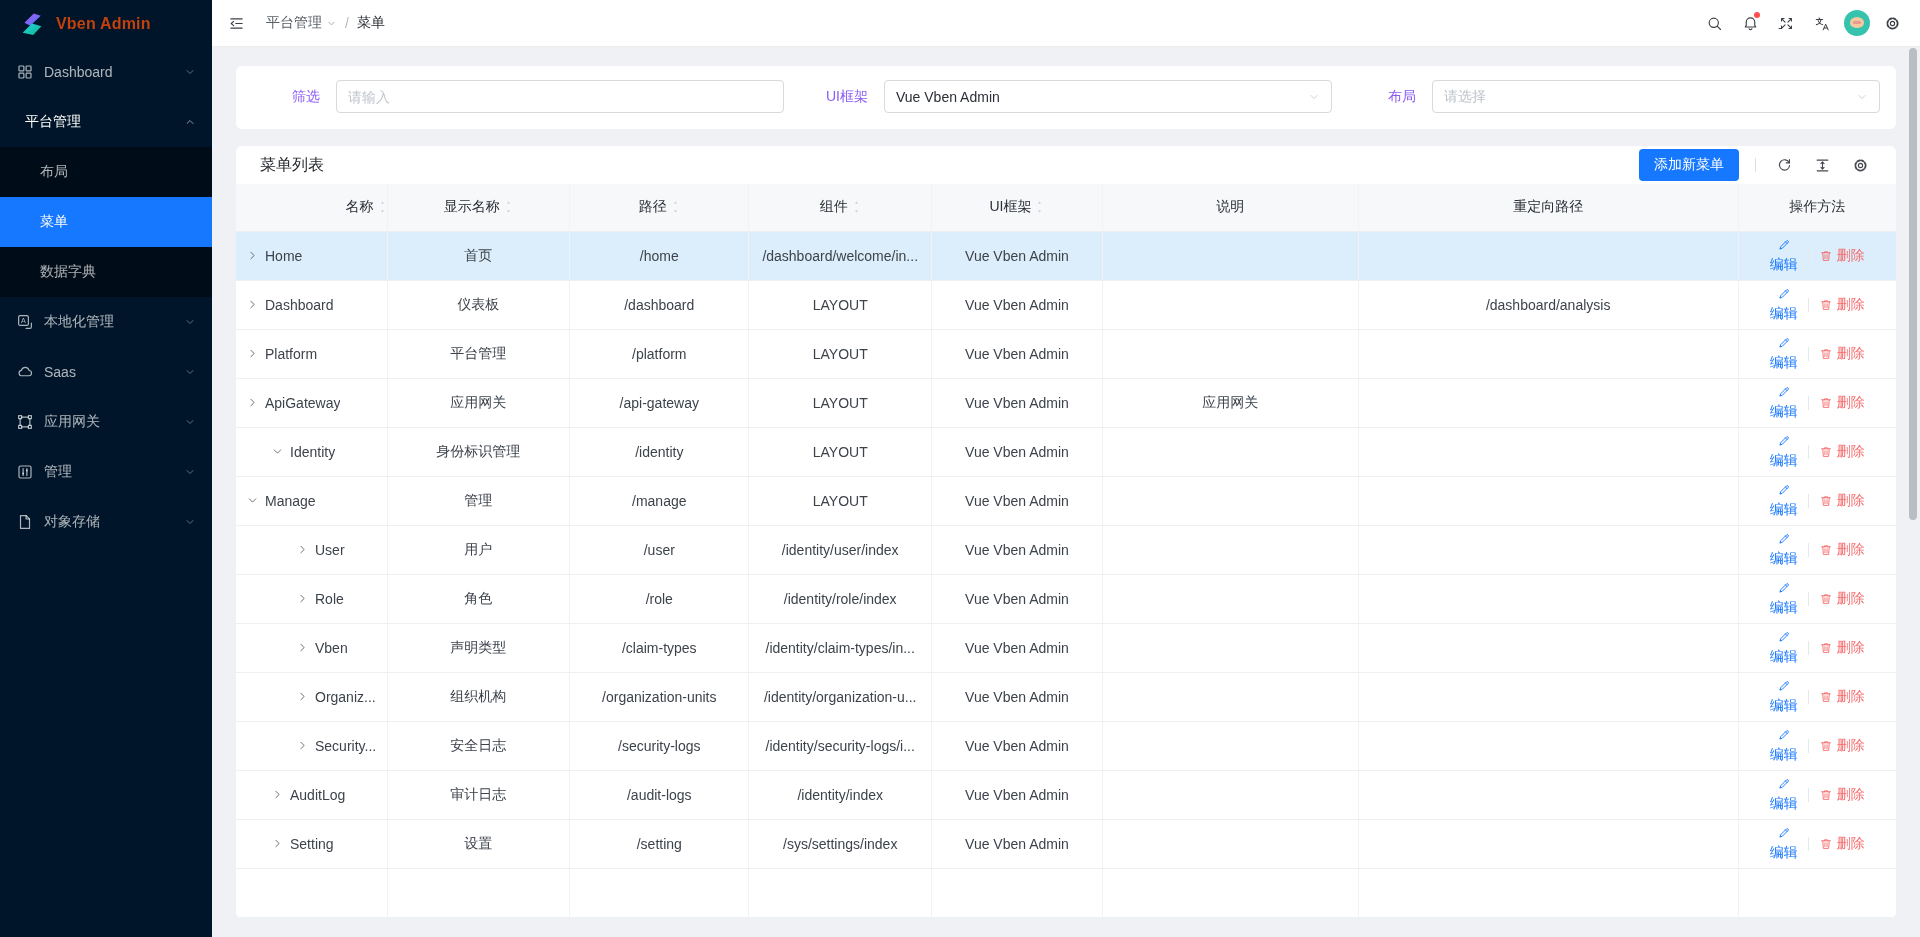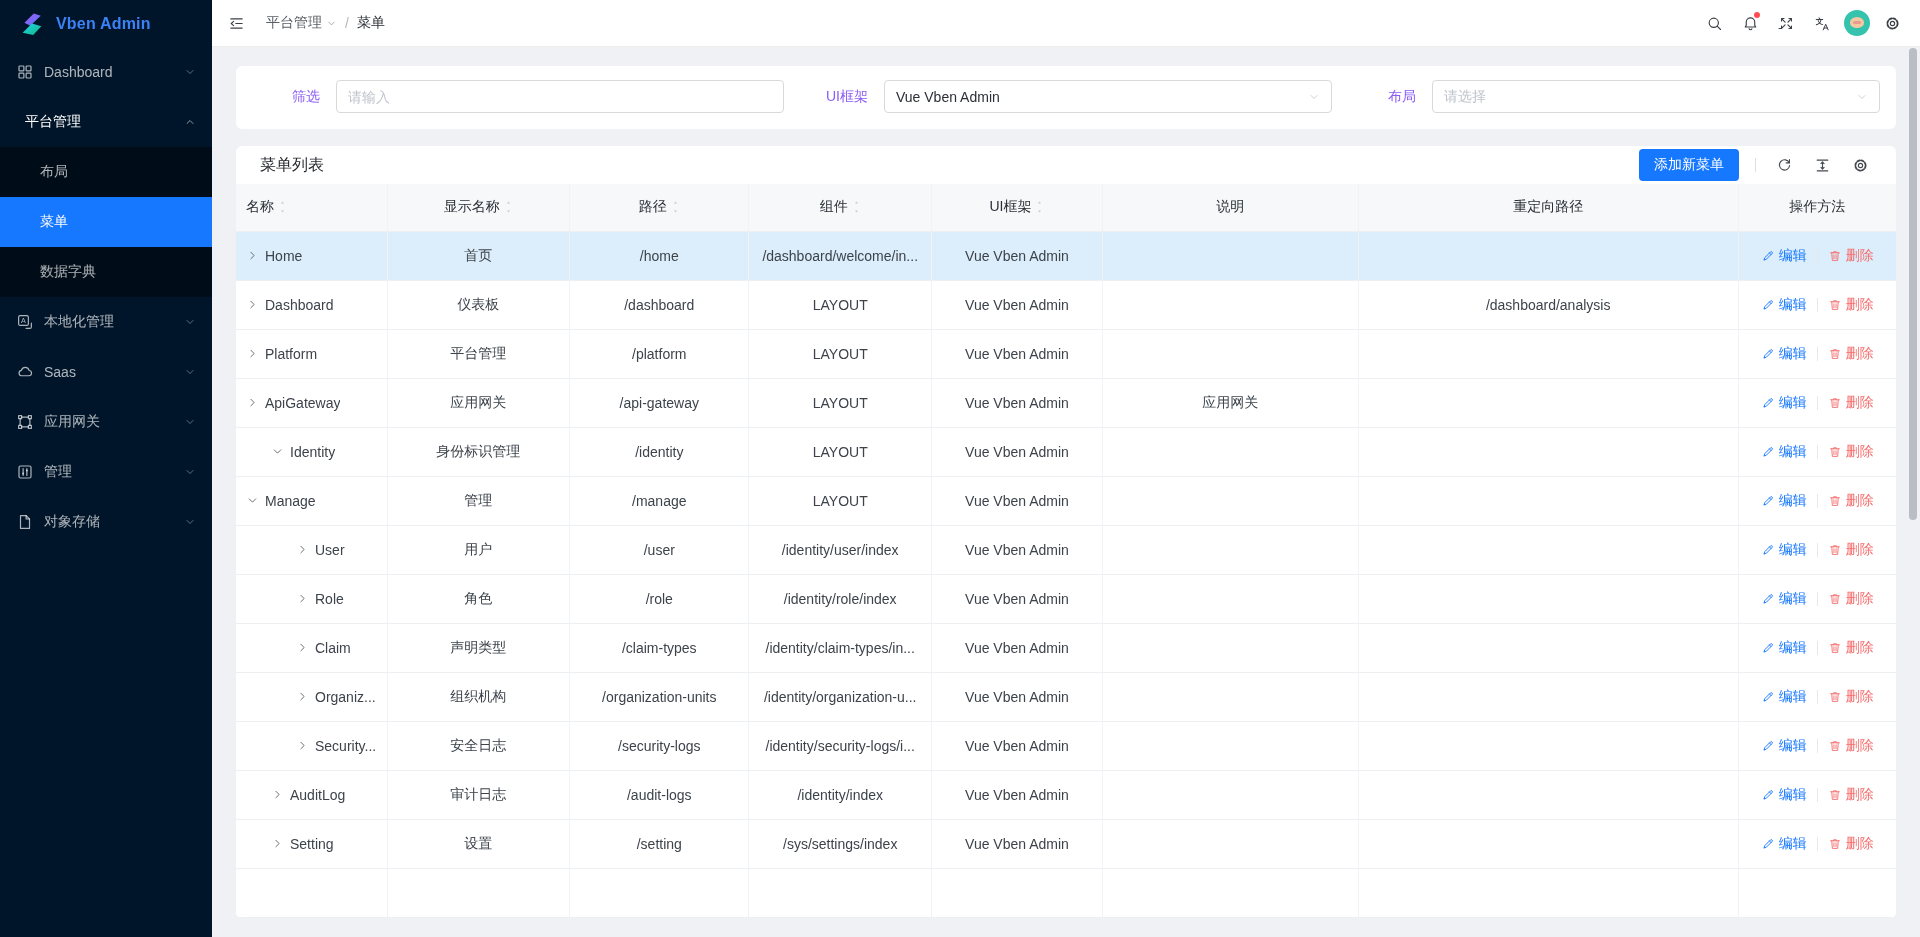--- a/index.html
+++ b/index.html
@@ -3,21 +3,21 @@
 <meta charset="utf-8">
 <style>
   * { box-sizing: border-box; margin: 0; padding: 0; }
   html,body { width:1920px; height:937px; overflow:hidden; }
   body { font-family:"Liberation Sans","DejaVu Sans",sans-serif; font-size:14px; color:#33373d; background:#eff1f5; }
   .app { display:flex; width:1920px; height:937px; }
 
   
   .sidebar { width:212px; flex:0 0 212px; background:var(--sidebar-bg,#001529); color:rgba(255,255,255,.68); overflow:hidden; }
   .logo { height:47px; display:flex; align-items:center; gap:10px; padding:0 18px; cursor:pointer; }
-  .logo-text { color:#3b82f6; font-weight:bold; font-size:16px; letter-spacing:.2px; }
+  .logo-text { color:#c2410c; font-weight:bold; font-size:16px; letter-spacing:.2px; }
   .menu-item { height:50px; display:flex; align-items:center; padding:0 16px; font-size:14px; cursor:pointer; }
   .menu-item .mi-icon { width:18px; height:18px; margin-right:10px; display:inline-flex; }
   .menu-item .mi-icon svg { width:100%; height:100%; }
   .menu-item .mi-chevron { margin-left:auto; width:12px; height:12px; opacity:.7; display:inline-flex; }
   .menu-item .mi-chevron svg { width:100%; height:100%; }
   .menu-item.no-icon { padding-left:25px; }
   .menu-item.group-open { color:#fff; }
   .menu-item.sub { padding-left:40px; background:var(--submenu-bg,#000c17); }
   .menu-item.sub.active { background:var(--primary,#1677ff); color:#fff; }
 
@@ -65,36 +65,36 @@
   .card-title { font-size:16px; font-weight:500; color:#26292e; }
   .toolbar { display:flex; align-items:center; gap:14px; }
   .tb-divider { width:1px; height:14px; background:#dcdee2; margin:0 2px; }
   .toolbar .icon-btn { width:24px; height:24px; color:#46494f; }
 
   table { width:100%; border-collapse:collapse; table-layout:fixed; }
   th, td { border-bottom:1px solid #edf0f3; border-right:1px solid #f0f2f5; font-weight:normal; }
   th:last-child, td:last-child { border-right:none; }
   thead th { height:47px; background:#f7f8fa; color:#2a2f36; font-size:14px; }
   .th-inner { display:flex; align-items:center; justify-content:center; gap:4px; }
-  th.align-left .th-inner { justify-content:flex-start; padding-left:10px; }
+  th.align-left .th-inner { justify-content:flex-end; padding-left:10px; }
   .sort { display:flex; flex-direction:column; color:#c8cbd0; }
   .sort .svg { width:9px; height:7px; display:inline-flex; }
   .sort .svg svg { width:100%; height:100%; }
   tbody td { height:49px; text-align:center; color:#3d434b; font-size:14px; background:#fff; }
   tr.selected td { background:var(--selected-row,#dceefb); }
   .name-cell { display:flex; align-items:center; text-align:left; }
   .row-caret { width:13px; height:13px; display:inline-flex; color:#55595f; margin-right:6px; flex:0 0 13px; cursor:pointer; }
   .row-caret svg { width:100%; height:100%; }
   .name-text { white-space:nowrap; overflow:hidden; }
   .cell-text { white-space:nowrap; overflow:hidden; }
   .action-cell { display:flex; align-items:center; justify-content:center; }
   .link { display:inline-flex; align-items:center; gap:4px; cursor:pointer; font-size:14px; }
   .link .svg { width:14px; height:14px; display:inline-flex; }
   .link .svg svg { width:100%; height:100%; }
-  .link-edit { color:var(--primary,#1677ff); }
+  .link-edit { color:var(--primary,#1677ff);flex-direction:column; }
   .link-delete { color:var(--delete,#f56c6c); }
   .act-divider { width:1px; height:14px; background:#e6e8ec; margin:0 10px; }
 
   .scrollbar { position:absolute; top:48px; right:2px; bottom:0; width:10px; }
   .scrollbar .thumb { position:absolute; top:0; left:1px; width:8px; height:472px; border-radius:4px; background:#b9bdc4; }
 </style>
 </head>
 <body>
 
 <div class="app">
@@ -806,21 +806,21 @@
                 </td>
               </tr>
               <tr>
                 <td>
                   <div class="name-cell" style="padding-left:60px">
                     <span class="row-caret">
                       <svg viewBox="0 0 24 24" fill="none" stroke="currentColor" stroke-width="1.6" stroke-linecap="round" stroke-linejoin="round">
                         <path d="M9 6l6 6-6 6"></path>
                       </svg>
                     </span>
-                    <span class="name-text">Claim</span>
+                    <span class="name-text">Vben</span>
                   </div>
                 </td>
                 <td><span class="cell-text">声明类型</span></td>
                 <td><span class="cell-text">/claim-types</span></td>
                 <td><span class="cell-text">/identity/claim-types/in...</span></td>
                 <td><span class="cell-text">Vue Vben Admin</span></td>
                 <td><span class="cell-text"></span></td>
                 <td><span class="cell-text"></span></td>
                 <td>
                   <div class="action-cell">

